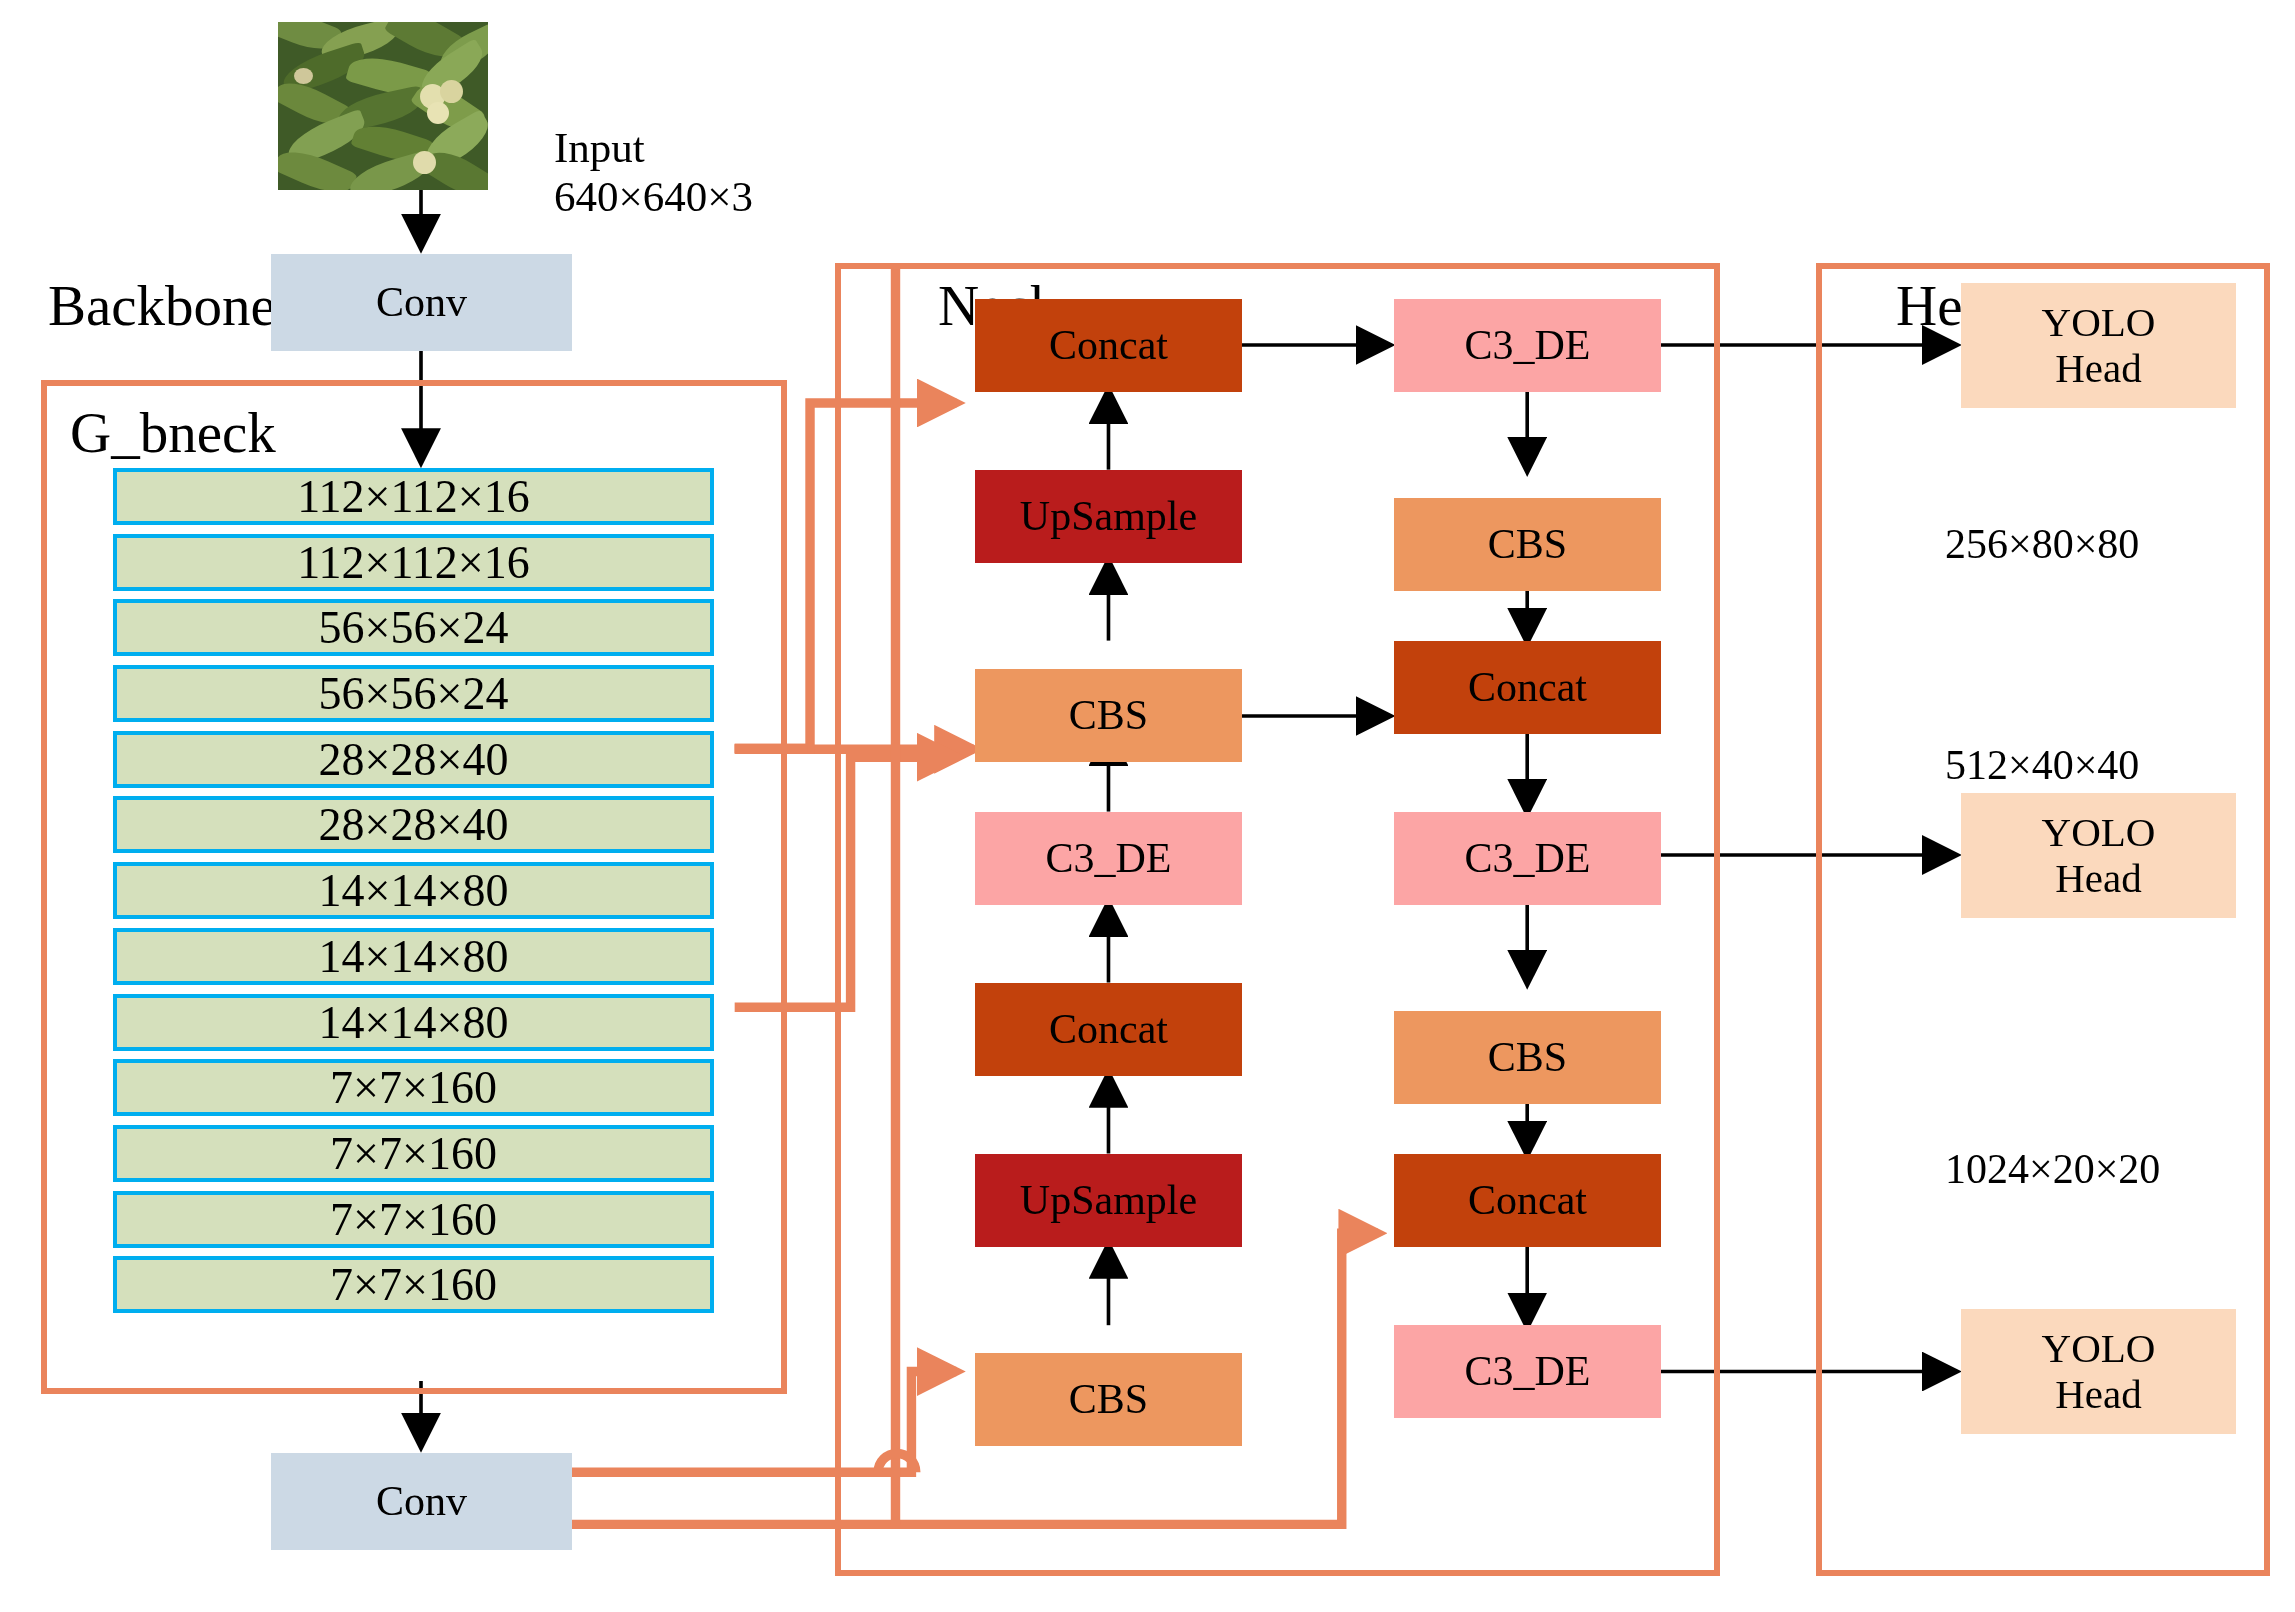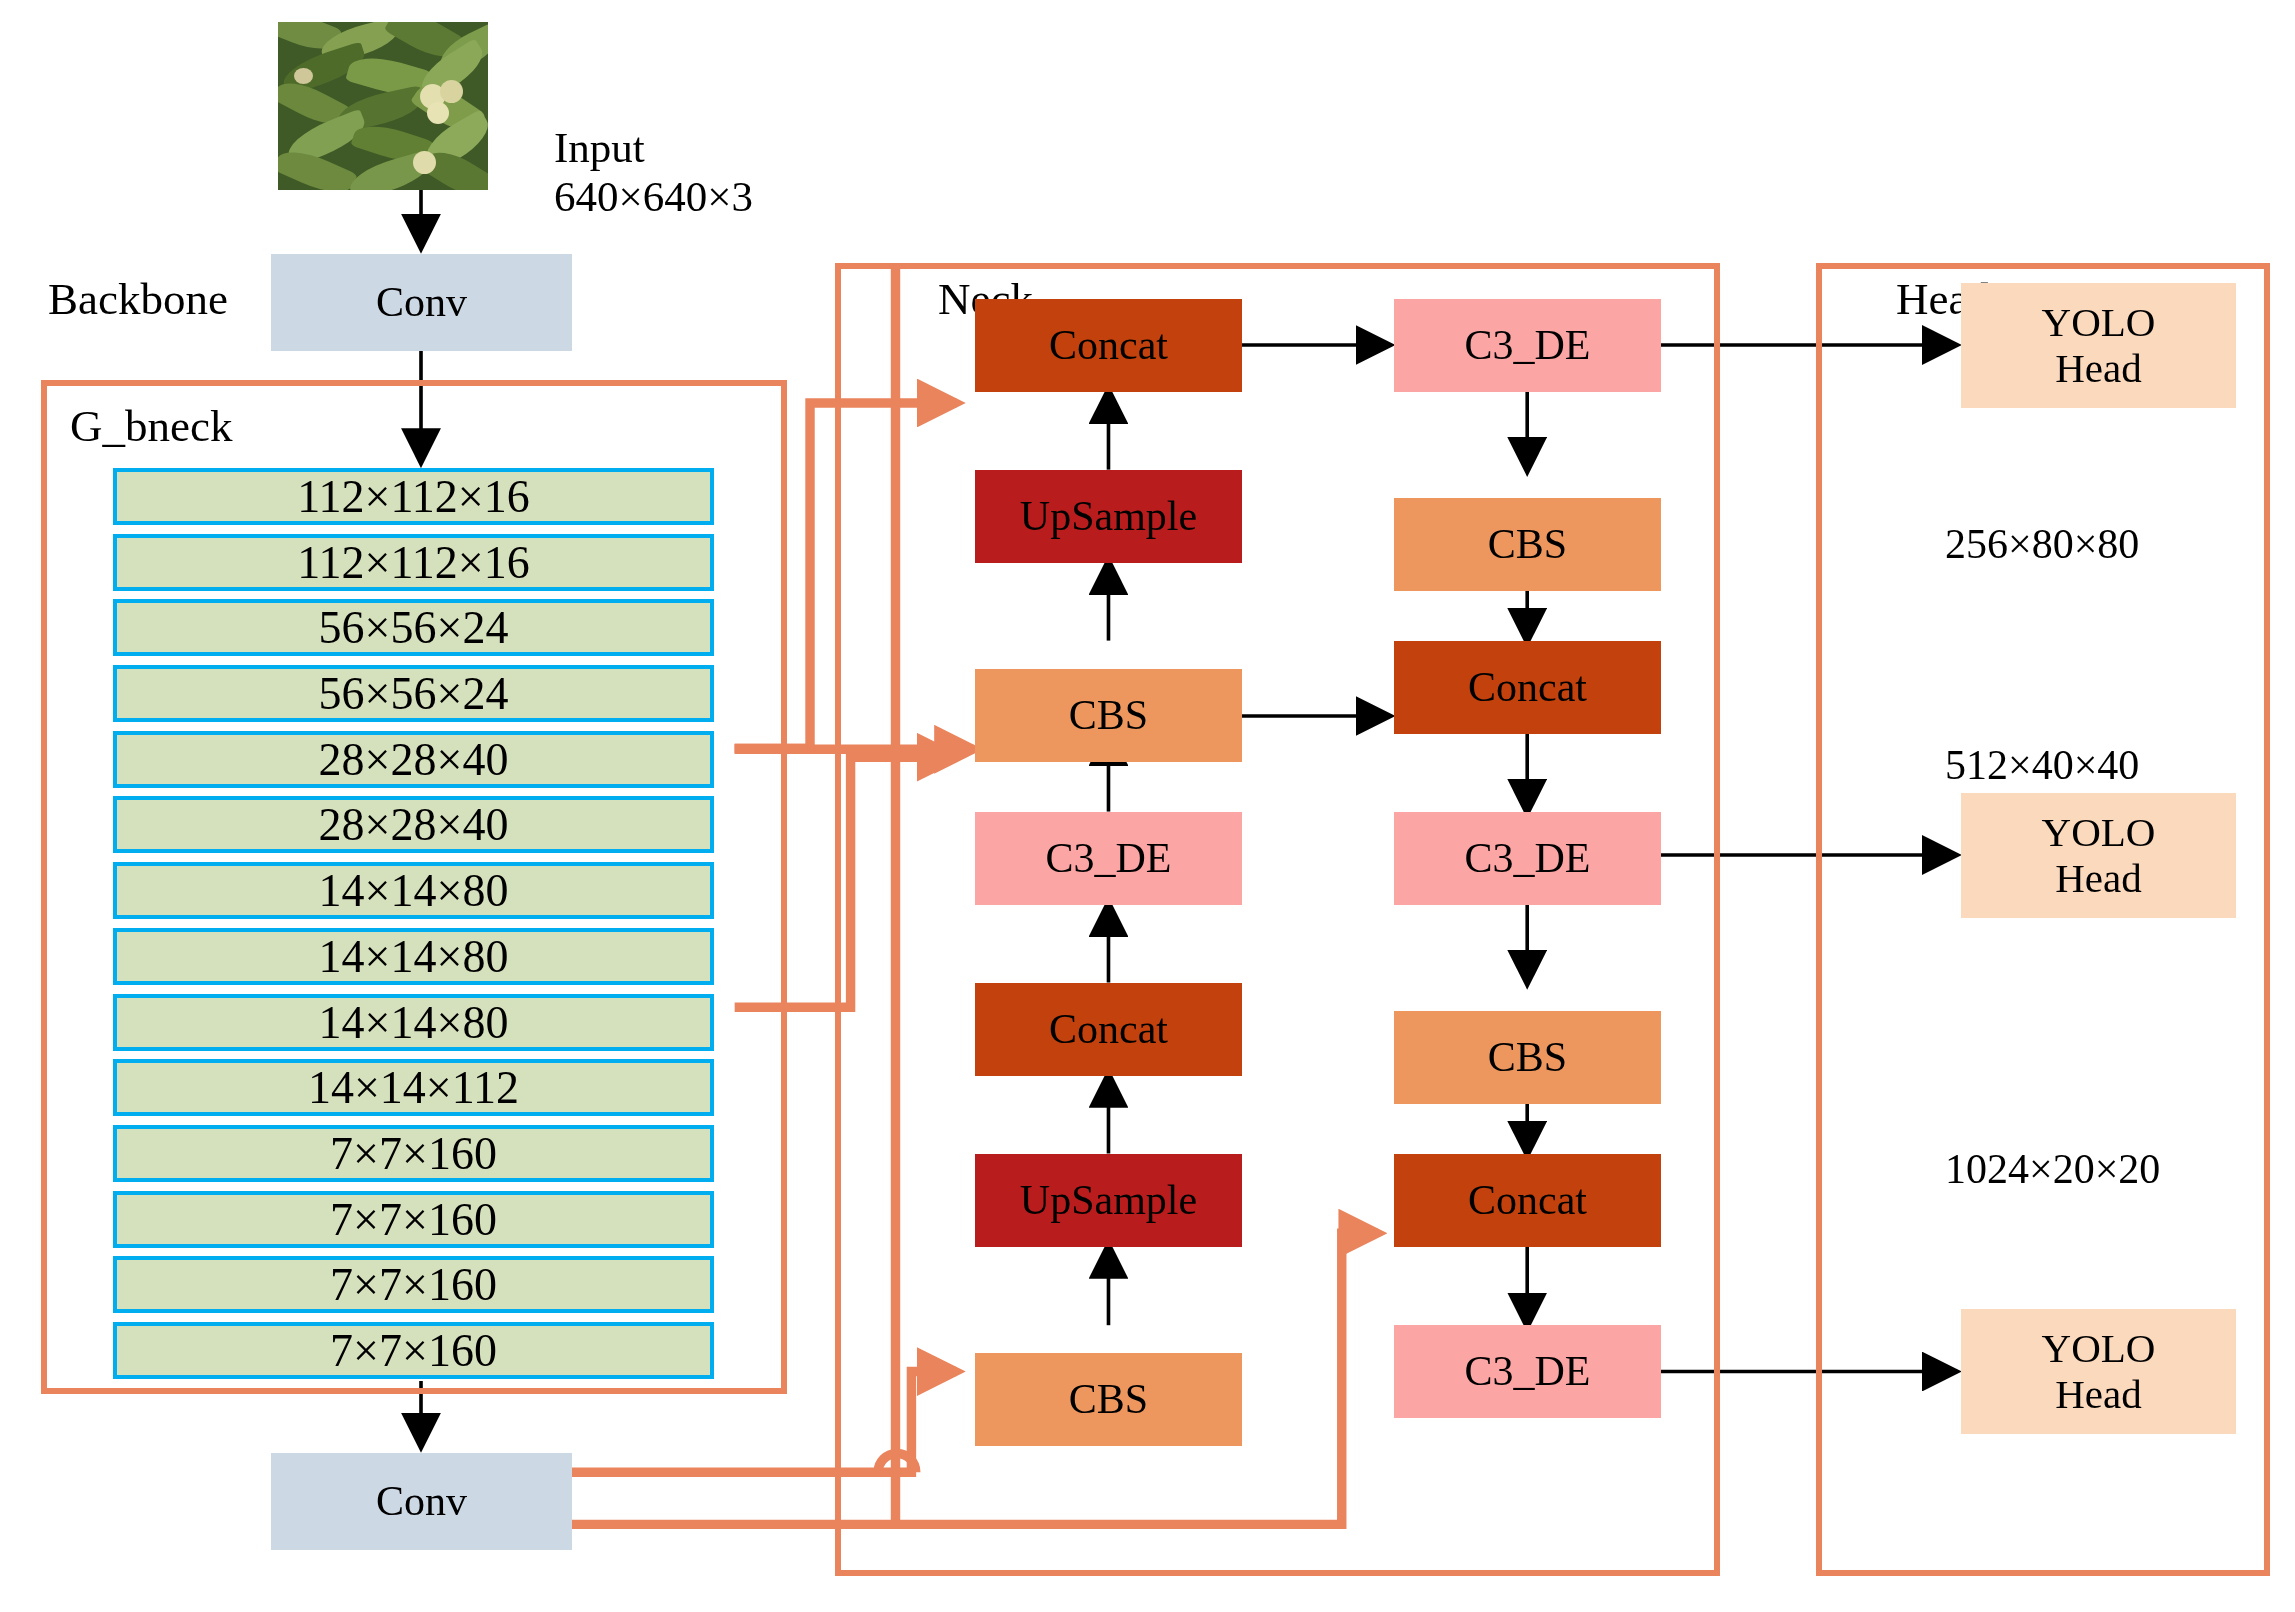--- a/index.html
+++ b/index.html
@@ -8,21 +8,21 @@
 
   .stage{position:absolute;left:3px;top:0;width:2295px;height:1613px;}
 
   
   .frame{position:absolute;border:6.5px solid #ea845c;box-sizing:border-box;background:transparent;}
   #frame-gbneck{left:38px;  top:380px;  width:746px; height:1014px;}
   #frame-neck  {left:832px;top:263px;  width:885px; height:1313px;}
   #frame-head  {left:1813px;top:263px;  width:454px;  height:1313px;}
 
   
-  .section-title{position:absolute;font-size:45px;line-height:1;white-space:nowrap;}
+  .section-title{position:absolute;font-size:57px;line-height:1;white-space:nowrap;}
   #title-backbone{left:45px;  top:277px;}
   #title-gbneck  {left:67px;  top:404px;}
   #title-neck    {left:935px;top:277px;}
   #title-head    {left:1893px;top:277px;}
 
   
   #input-image{position:absolute;left:275px;top:22px;width:210px;height:168px;
       background:#3f5a27;overflow:hidden;}
   #input-image .leaf{position:absolute;border-radius:60% 10% 60% 10%;}
 
@@ -181,21 +181,20 @@
   <div id="gbneck-stack">
       <div class="gbneck-row">112×112×16</div>
       <div class="gbneck-row">112×112×16</div>
       <div class="gbneck-row">56×56×24</div>
       <div class="gbneck-row">56×56×24</div>
       <div class="gbneck-row">28×28×40</div>
       <div class="gbneck-row">28×28×40</div>
       <div class="gbneck-row">14×14×80</div>
       <div class="gbneck-row">14×14×80</div>
       <div class="gbneck-row">14×14×80</div>
-      <div class="gbneck-row">14×14×112</div>
       <div class="gbneck-row">7×7×160</div>
       <div class="gbneck-row">7×7×160</div>
       <div class="gbneck-row">7×7×160</div>
       <div class="gbneck-row">7×7×160</div>
     </div>
 
   <div id="neck-left">
       <div class="block nb concat-block" style="position: absolute; left: 972px; top: 299px;">Concat</div>
       <div class="block nb upsample-block" style="position: absolute; left: 972px; top: 470px;">UpSample</div>
       <div class="block nb cbs-block" style="position: absolute; left: 972px; top: 641px;">CBS</div>

